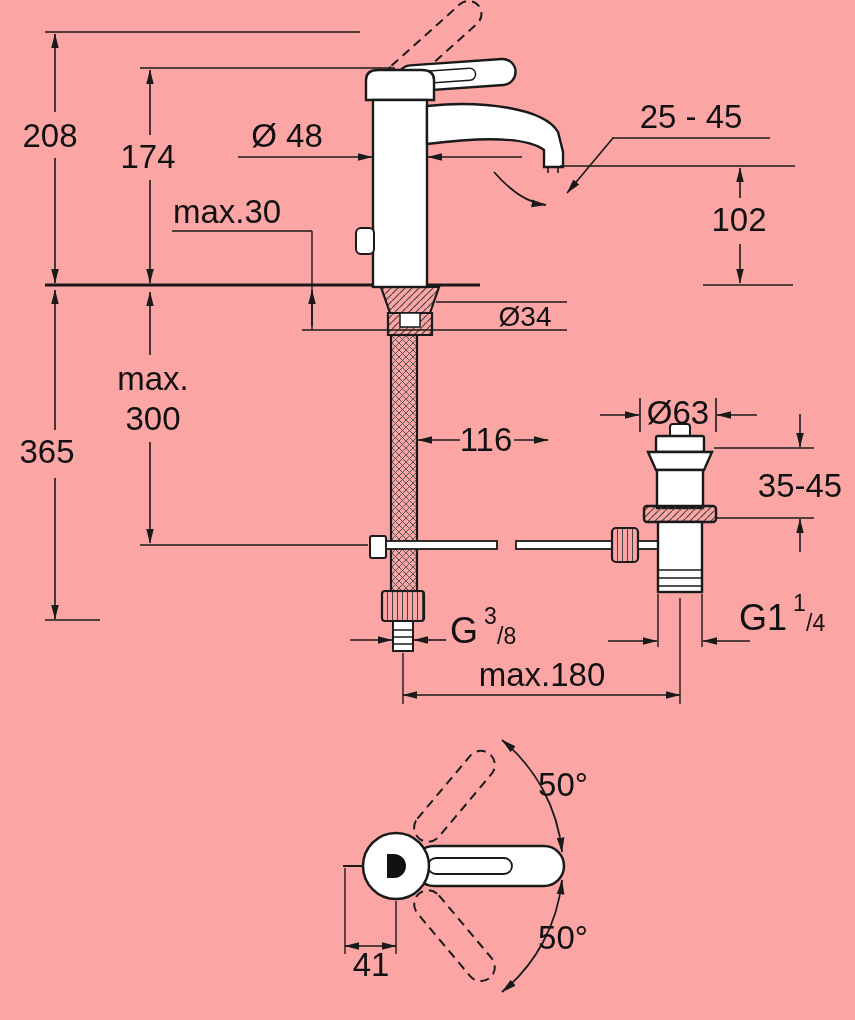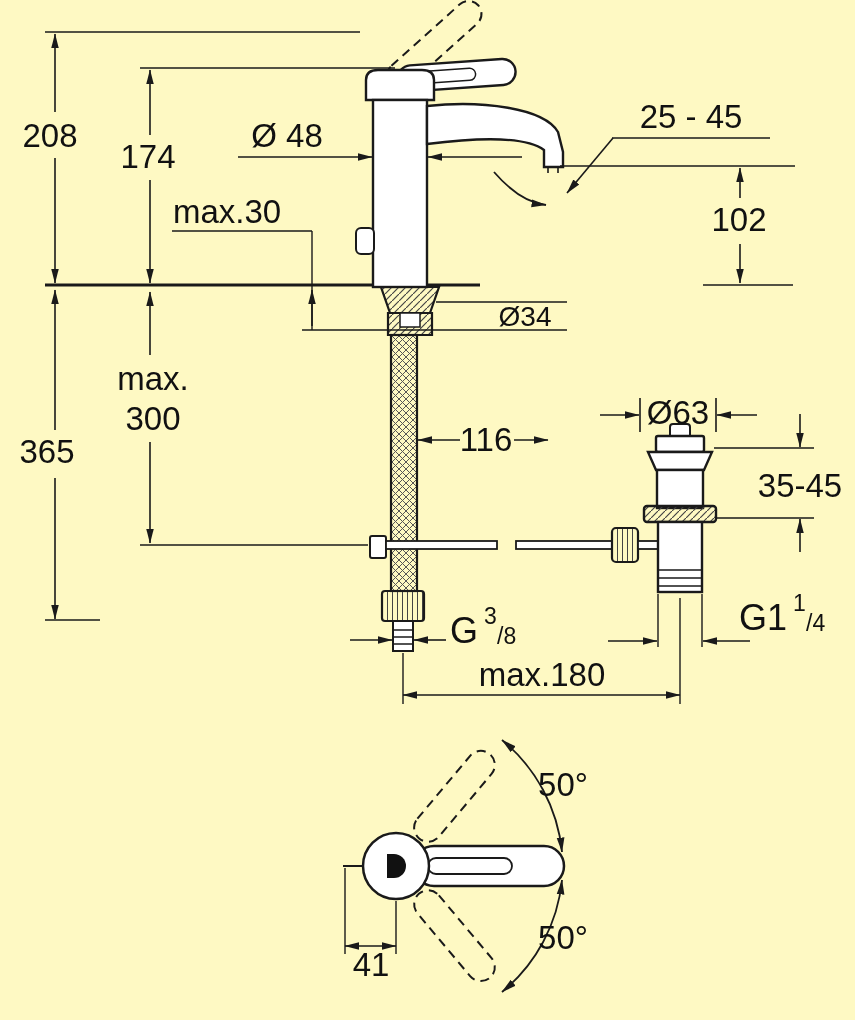--- a/index.html
+++ b/index.html
@@ -1,16 +1,16 @@
 <!DOCTYPE html>
 <html><head>
 <meta charset="utf-8">
 <style>
   html,body{margin:0;padding:0;background:#ffffff;}
-  .stage{position:relative;width:855px;height:1020px;background:#fef9c3;overflow:hidden;}
+  .stage{position:relative;width:855px;height:1020px;background:#fca5a5;overflow:hidden;}
   svg{position:absolute;left:0;top:0;}
   svg text{font-family:"Liberation Sans","DejaVu Sans",sans-serif;fill:#111;}
   .dim{font-size:33px;}
   .dim-sm{font-size:28px;}
   .frac{font-size:23px;}
   .big{font-size:36px;}
 </style>
 </head>
 <body>
 

